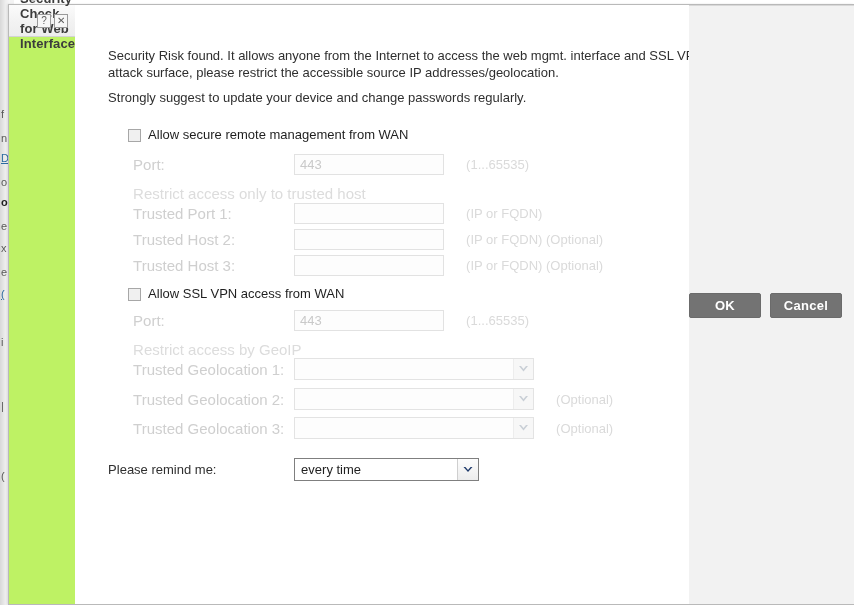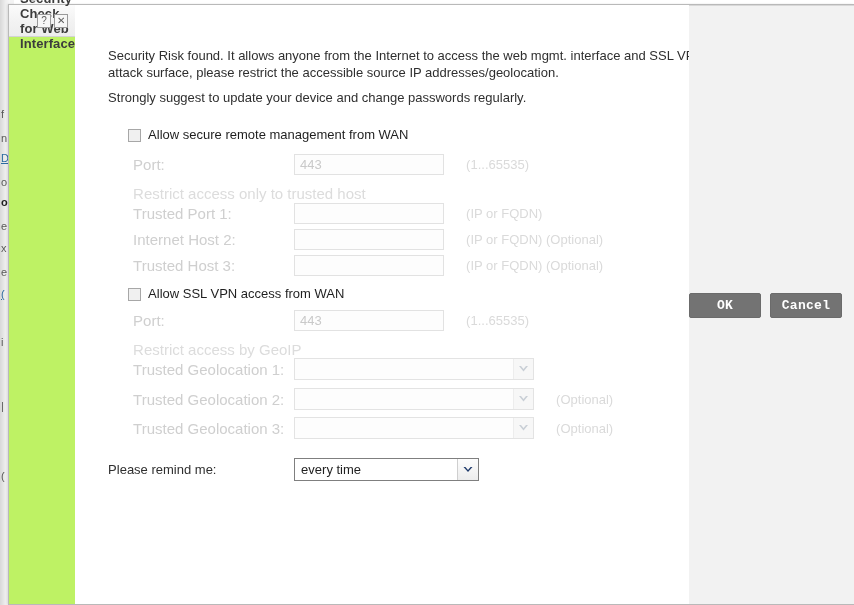--- a/index.html
+++ b/index.html
@@ -243,21 +243,21 @@
     gap: 9px;
   }
   .fbtn {
     min-width: 72px;
     height: 25px;
     background: #737373;
     border: 1px solid #6b6b6b;
     color: #ffffff;
     font-size: 13px;
     font-weight: bold;
-    font-family: Liberation Mono, monospace;
+    font-family: Liberation Sans, sans-serif;
     border-radius: 2px;
     cursor: pointer;
     letter-spacing: 0.3px;
   }
 </style>
 </head>
 <body>
 
 <div id="bg-page">
   <div class="bg-strip"></div>
@@ -303,21 +303,21 @@
 
     <div class="subhead" style="top:180px">Restrict access only to trusted host</div>
 
     <div class="frow" style="left:33px; top:198px">
       <span class="flabel">Trusted Port 1:</span>
       <input class="txtinput" type="text" disabled="" value="" style="">
       <span class="hint">(IP or FQDN)</span>
     </div>
 
     <div class="frow" style="left:33px; top:224px">
-      <span class="flabel">Internet Host 2:</span>
+      <span class="flabel">Trusted Host 2:</span>
       <input class="txtinput" type="text" disabled="" value="" style="">
       <span class="hint">(IP or FQDN) (Optional)</span>
     </div>
 
     <div class="frow" style="left:33px; top:250px">
       <span class="flabel">Trusted Host 3:</span>
       <input class="txtinput" type="text" disabled="" value="" style="">
       <span class="hint">(IP or FQDN) (Optional)</span>
     </div>
 

